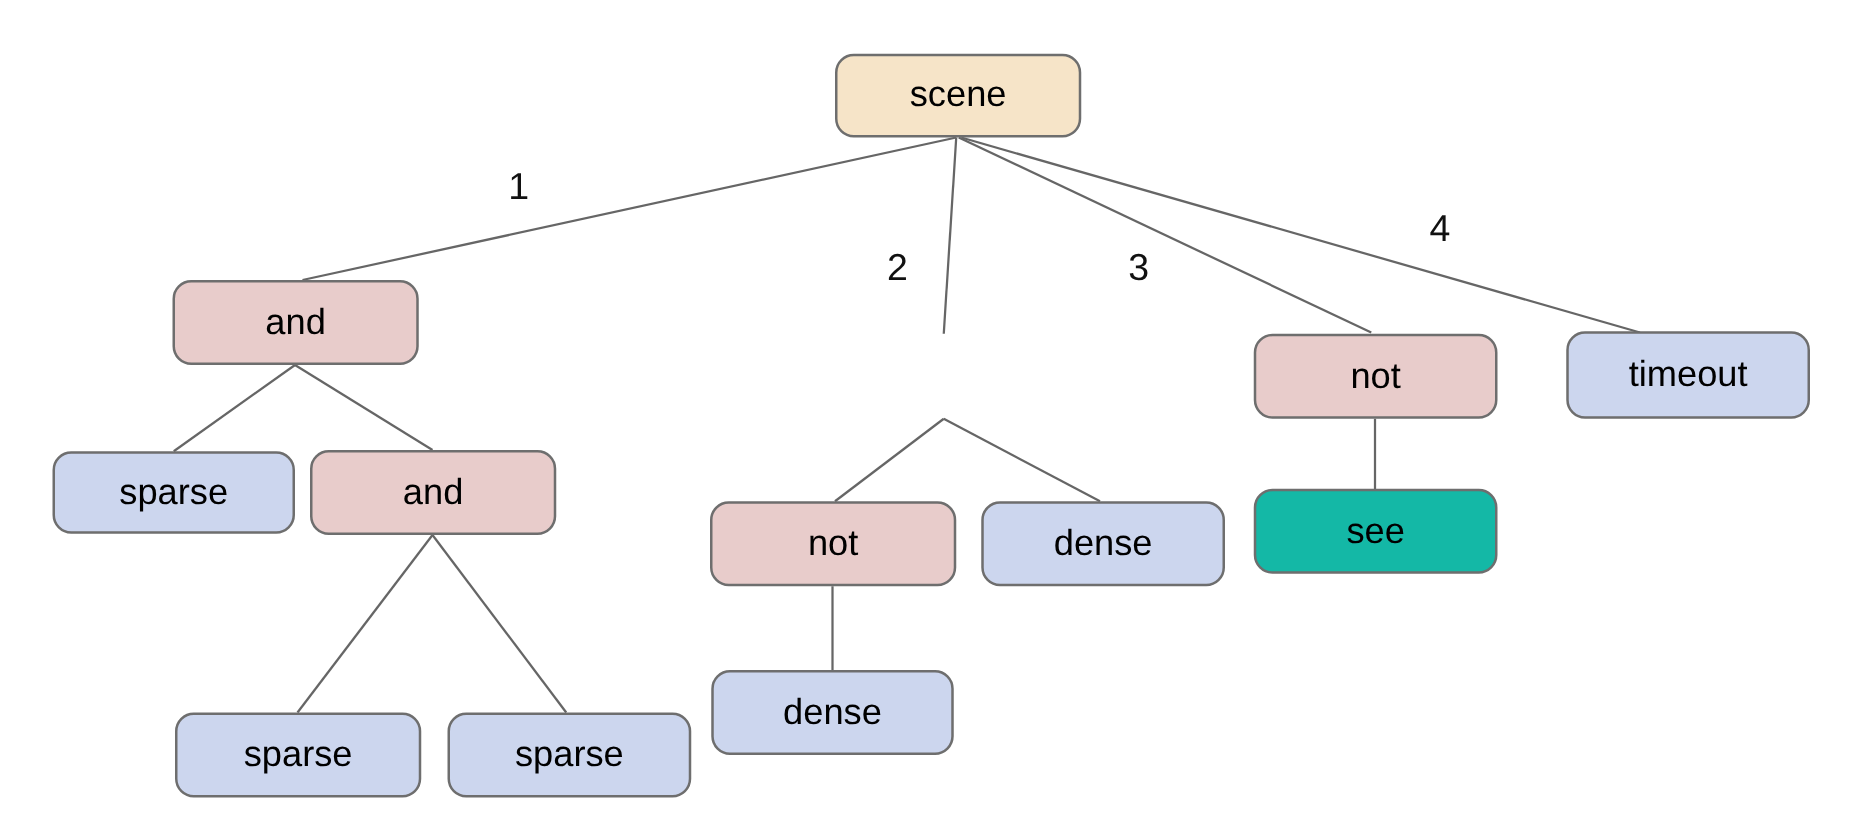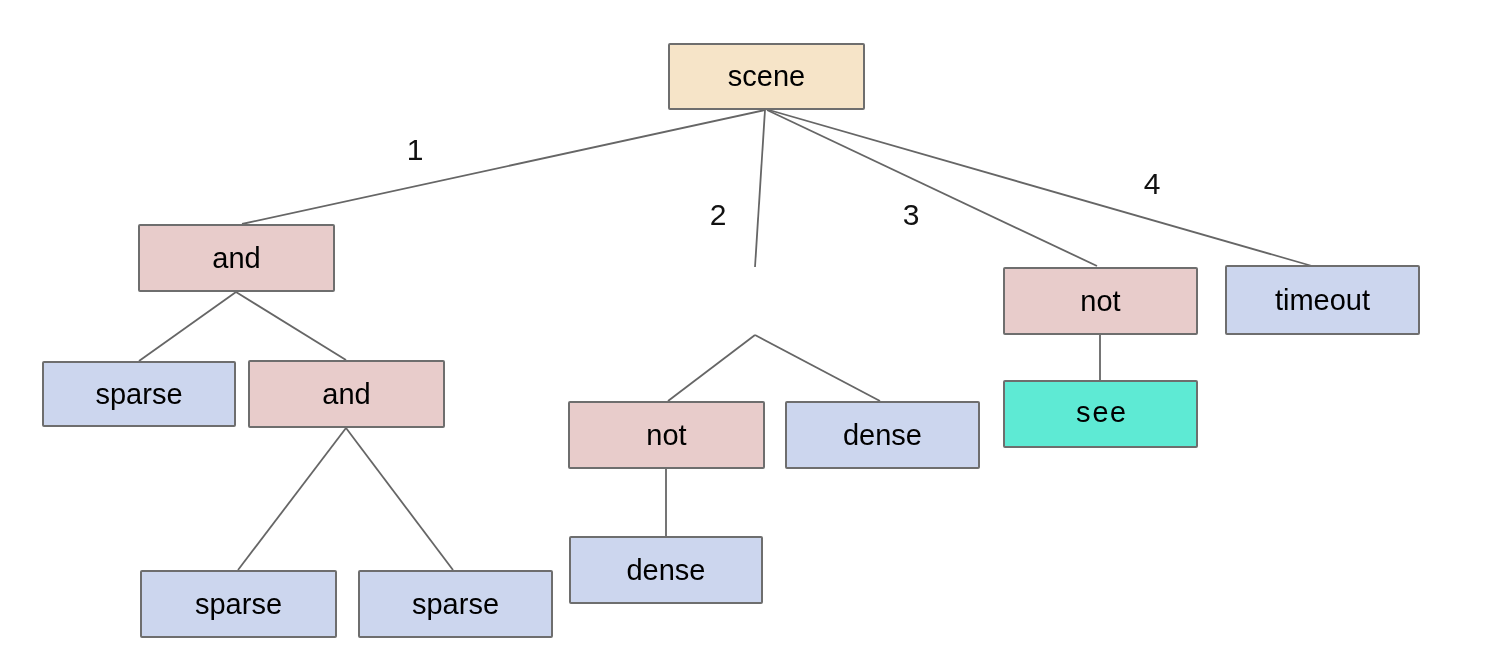--- a/index.html
+++ b/index.html
@@ -14,21 +14,21 @@
   #edges {
     position: absolute;
     left: 0; top: 0;
     width: 1495px;
     height: 662px;
   }
   .node {
     position: absolute;
     box-sizing: border-box;
     border: 2px solid #6e6e6e;
-    border-radius: 2px;
+    border-radius: 15px;
     display: flex;
     align-items: center;
     justify-content: center;
     font-size: 29px;
     color: #000000;
     line-height: 1;
     white-space: nowrap;
   }
   .edge-label {
     position: absolute;
@@ -56,22 +56,22 @@
       <line x1="666" y1="469" x2="666" y2="536" stroke="#666666" stroke-width="1.8"></line>
       <line x1="1100" y1="335" x2="1100" y2="401" stroke="#666666" stroke-width="1.8"></line>
     </svg>
 <div class="edge-label" style="left: 415px; top: 150px;">1</div>
     <div class="edge-label" style="left: 718px; top: 215px;">2</div>
     <div class="edge-label" style="left: 911px; top: 215px;">3</div>
     <div class="edge-label" style="left: 1152px; top: 184px;">4</div>
     <div class="node" style="left: 668px; top: 43px; width: 197px; height: 67px; background: rgb(246, 228, 200); border-color: rgb(110, 110, 110); color: rgb(0, 0, 0);">scene</div>
     <div class="node" style="left: 138px; top: 224px; width: 197px; height: 68px; background: rgb(232, 204, 203); border-color: rgb(110, 110, 110); color: rgb(0, 0, 0);">and</div>
     <div class="node" style="left: 1003px; top: 267px; width: 195px; height: 68px; background: rgb(232, 204, 203); border-color: rgb(110, 110, 110); color: rgb(0, 0, 0);">not</div>
-    <div class="node" style="left: 1225px; top: 265px; width: 195px; height: 70px; background: rgb(204, 214, 238); border-color: rgb(110, 110, 110); color: rgb(0, 0, 0);">timeout</div>
+    <div class="node" style="left: 1253px; top: 265px; width: 195px; height: 70px; background: rgb(204, 214, 238); border-color: rgb(110, 110, 110); color: rgb(0, 0, 0);">timeout</div>
     <div class="node" style="left: 42px; top: 361px; width: 194px; height: 66px; background: rgb(204, 214, 238); border-color: rgb(110, 110, 110); color: rgb(0, 0, 0);">sparse</div>
     <div class="node" style="left: 248px; top: 360px; width: 197px; height: 68px; background: rgb(232, 204, 203); border-color: rgb(110, 110, 110); color: rgb(0, 0, 0);">and</div>
     <div class="node" style="left: 568px; top: 401px; width: 197px; height: 68px; background: rgb(232, 204, 203); border-color: rgb(110, 110, 110); color: rgb(0, 0, 0);">not</div>
     <div class="node" style="left: 785px; top: 401px; width: 195px; height: 68px; background: rgb(204, 214, 238); border-color: rgb(110, 110, 110); color: rgb(0, 0, 0);">dense</div>
-    <div class="node" style="left: 1003px; top: 380px; width: 195px; height: 68px; background: #5eead4; border-color: rgb(110, 110, 110); color: rgb(0, 0, 0); font-family: Liberation Mono, monospace;">see</div>
+    <div class="node" style="left: 1003px; top: 391px; width: 195px; height: 68px; background: #14b8a6; border-color: rgb(110, 110, 110); color: rgb(0, 0, 0);">see</div>
     <div class="node" style="left: 569px; top: 536px; width: 194px; height: 68px; background: rgb(204, 214, 238); border-color: rgb(110, 110, 110); color: rgb(0, 0, 0);">dense</div>
     <div class="node" style="left: 140px; top: 570px; width: 197px; height: 68px; background: rgb(204, 214, 238); border-color: rgb(110, 110, 110); color: rgb(0, 0, 0);">sparse</div>
     <div class="node" style="left: 358px; top: 570px; width: 195px; height: 68px; background: rgb(204, 214, 238); border-color: rgb(110, 110, 110); color: rgb(0, 0, 0);">sparse</div>
   </div>
 
 </body></html>

